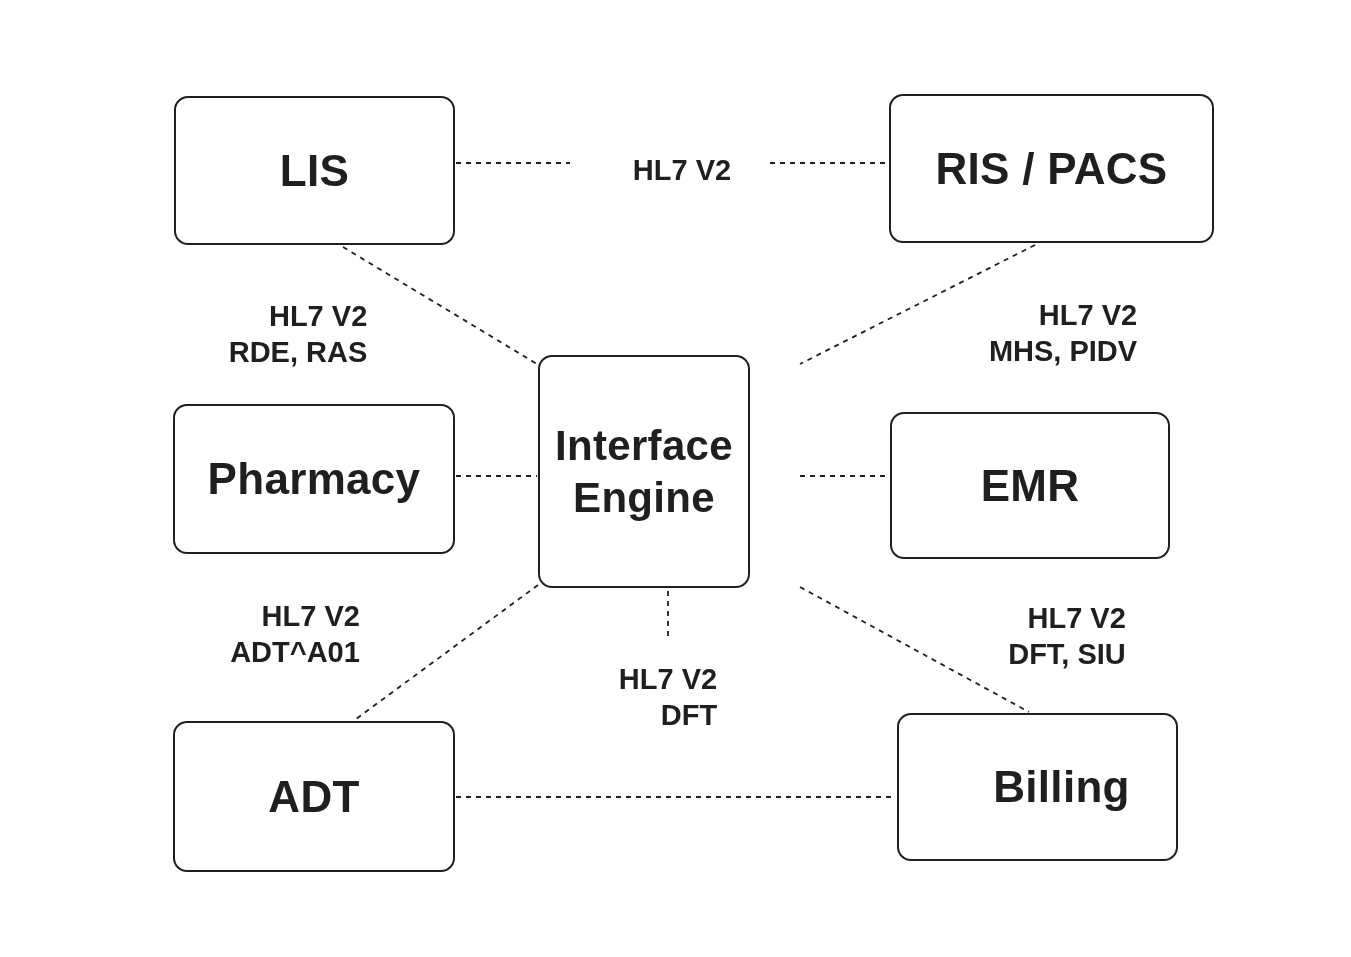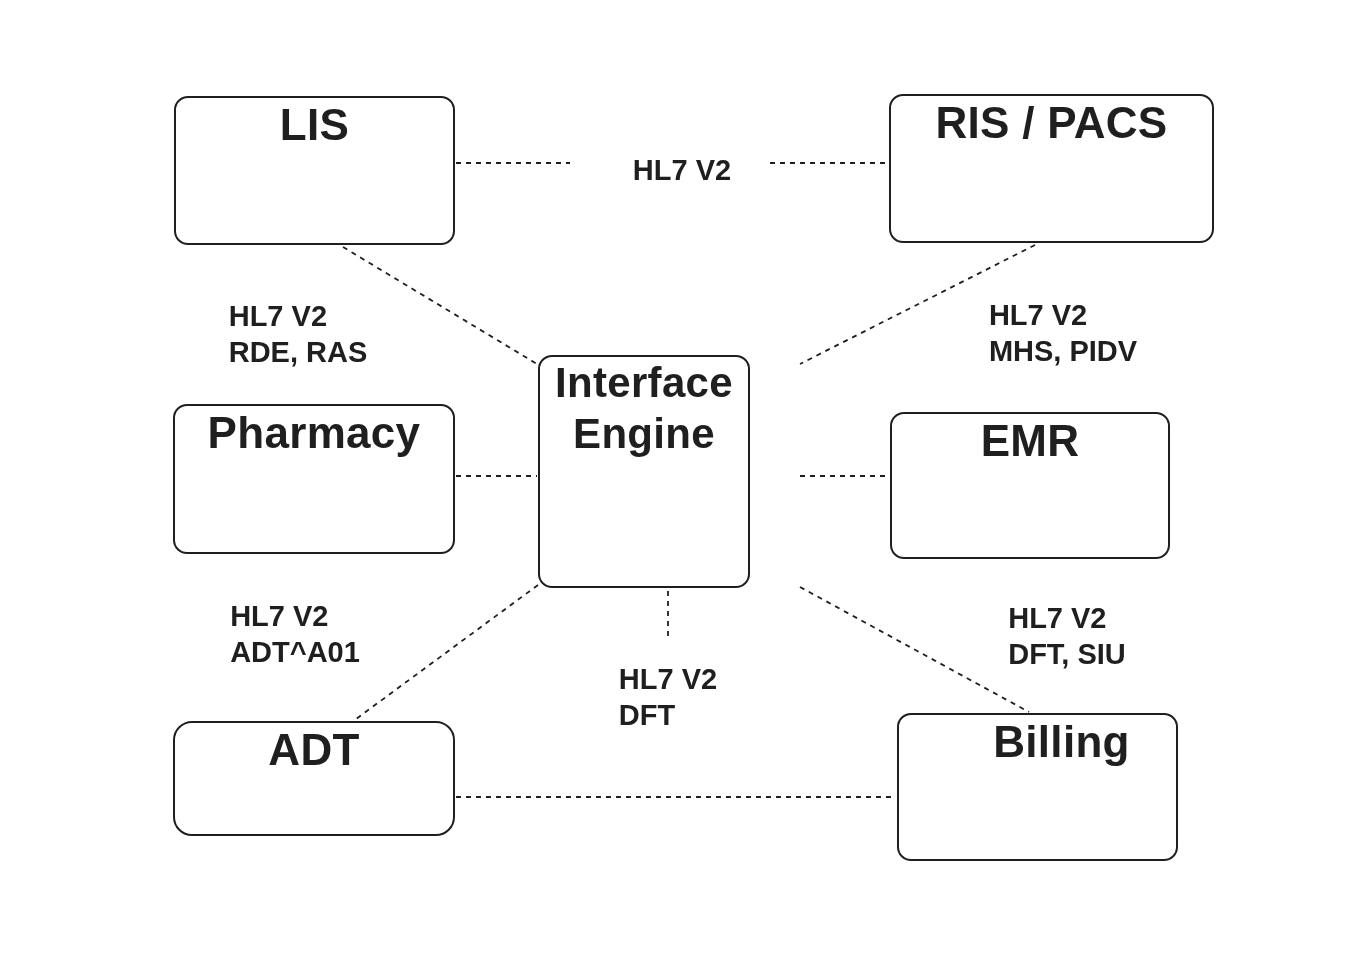--- a/index.html
+++ b/index.html
@@ -22,39 +22,40 @@
     width: 1351px;
     height: 957px;
   }
   .node {
     position: absolute;
     box-sizing: border-box;
     border: 2px solid #1f1f1f;
     border-radius: 14px;
     background: #ffffff;
     display: flex;
+    align-items: center;
     justify-content: center;
     text-align: center;
     font-weight: 700;
     font-size: 44px;
     line-height: 1.22;
     letter-spacing: 0.3px;
   }
   .node-lis        { left: 174px; top:  96px; width: 281px; height: 149px; }
   .node-ris-pacs   { left: 889px; top:  94px; width: 325px; height: 149px; }
   .node-pharmacy   { left: 173px; top: 404px; width: 282px; height: 150px; }
   .node-engine     { left: 538px; top: 355px; width: 212px; height: 233px; font-size: 42px; }
   .node-engine .node-label { max-width: 220px; }
   .node-emr        { left: 890px; top: 412px; width: 280px; height: 147px; }
-  .node-adt        { left: 173px; top: 721px; width: 282px; height: 115px; border-radius: 19px; }
+  .node-adt        { left: 173px; top: 721px; width: 282px; height: 151px; }
   .node-billing    { left: 897px; top: 713px; width: 281px; height: 148px; padding-left: 48px; }
   .edge-label {
     position: absolute;
     transform: translate(-50%, -50%);
-    text-align: left;
+    text-align: right;
     font-weight: 700;
     font-size: 29px;
     line-height: 36px;
     white-space: nowrap;
     color: #1f1f1f;
   }
   .lbl-lis-ris     { left:  682px; top: 170px; }
   .lbl-lis-engine  { left:  298px; top: 334px; }
   .lbl-ris-engine  { left: 1063px; top: 333px; }
   .lbl-adt-engine  { left:  295px; top: 634px; }

